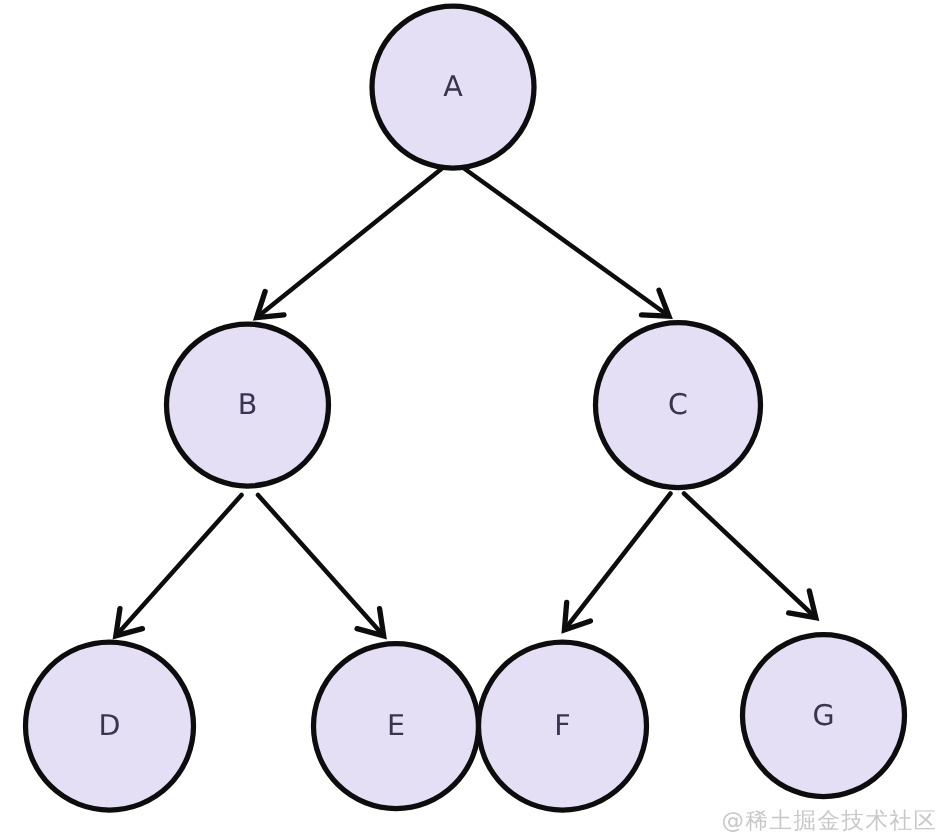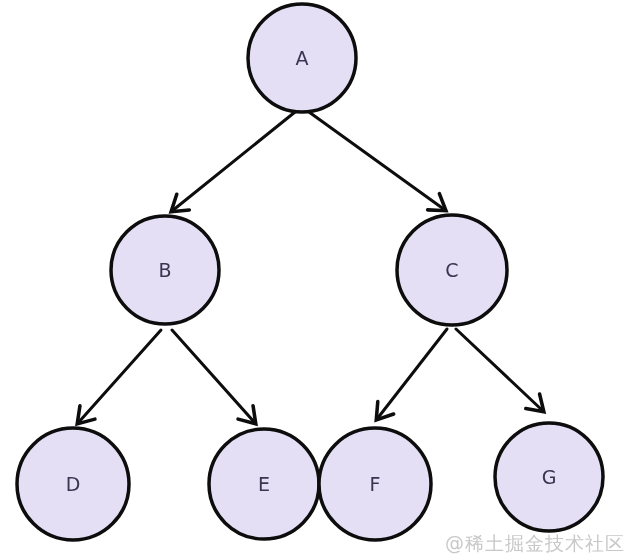--- a/index.html
+++ b/index.html
@@ -21,21 +21,21 @@
     top: 0;
   }
   .node-label {
     font-family: "DejaVu Sans", "Liberation Sans", sans-serif;
     font-size: 19px;
   }
   .watermark {
     position: absolute;
     right: 7px;
     bottom: 3px;
-    font-size: 19px;
+    font-size: 15px;
     letter-spacing: 1px;
     font-family: "DejaVu Sans", "Liberation Sans", sans-serif;
     user-select: none;
   }
 </style>
 </head>
 <body>
 
 <div class="canvas" style="background: rgb(255, 255, 255);">
   <svg width="632" height="560" viewBox="0 0 632 560">

